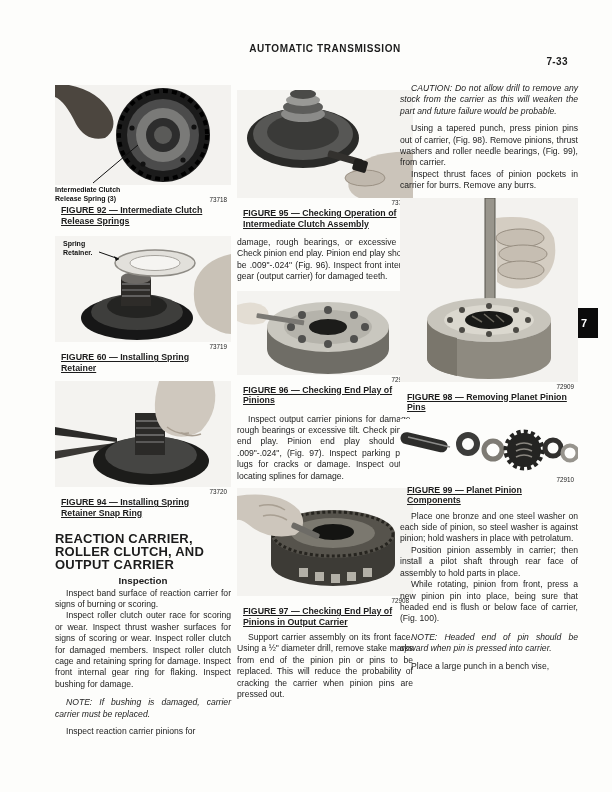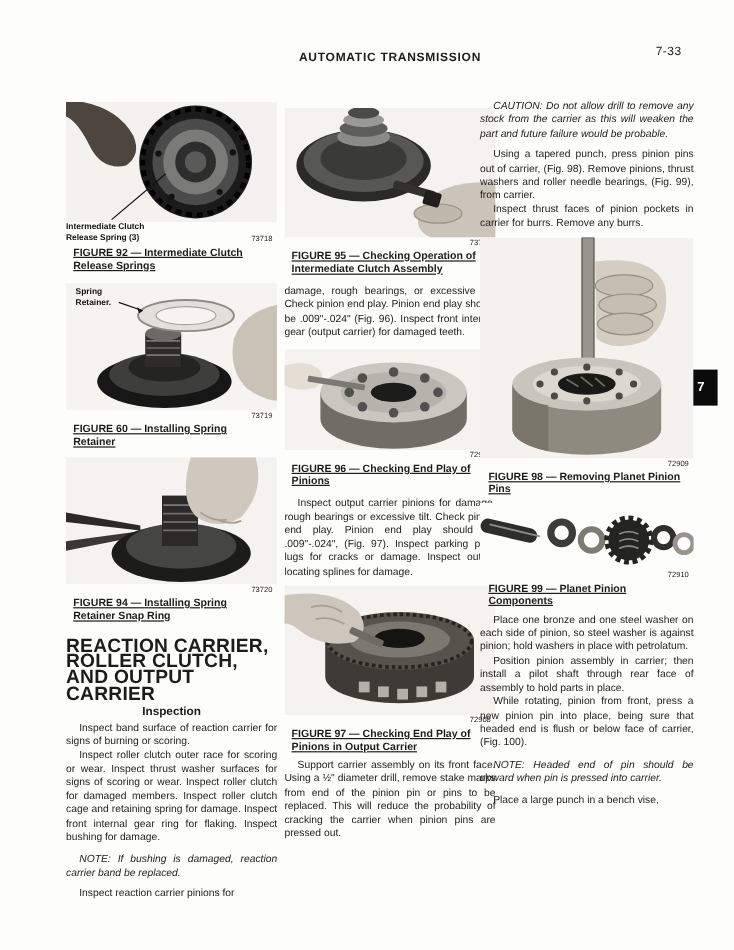--- a/index.html
+++ b/index.html
@@ -3,38 +3,38 @@
 <meta charset="utf-8">
 <style>
   html,body{margin:0;padding:0;}
   body{
     width:612px;height:792px;position:relative;overflow:hidden;
     background:#fdfdfb;color:#1c1c1c;
     font-family:"Liberation Sans",sans-serif;
   }
   .hdr-title{position:absolute;top:43px;left:55px;width:540px;text-align:center;
     font-size:10px;font-weight:bold;letter-spacing:.6px;}
-  .hdr-page{position:absolute;top:38px;right:44px;font-size:10px;font-weight:normal;letter-spacing:.4px;}
+  .hdr-page{position:absolute;top:56px;right:44px;font-size:10px;font-weight:bold;letter-spacing:.4px;}
   .col{position:absolute;}
   .col-left{left:55px;top:85px;width:176px;}
   .col-mid{left:237px;top:90px;width:176px;}
   .col-right{left:400px;top:83px;width:178px;}
   .photo{position:relative;width:100%;line-height:0;}
   .photo svg{display:block;}
   .fig-id{font-size:6.3px;line-height:7px;text-align:right;padding-right:4px;margin-top:1px;color:#222;}
   .fig-caption{font-size:8.8px;font-weight:bold;text-align:left;line-height:10.5px;margin:2px auto 0;max-width:164px;text-decoration:underline;}
   .callout{font-size:7px;font-weight:bold;line-height:8.5px;white-space:pre-line;color:#111;}
   .fig92-meta{display:flex;justify-content:space-between;align-items:flex-end;margin-top:1px;}
   .fig92-meta .fig-id{flex:0 0 auto;}
   .overlay-callout{position:absolute;top:4px;left:8px;}
   .body-p{font-size:8.6px;line-height:11.4px;text-align:justify;text-indent:11px;margin:0;}
   .noindent{text-indent:0;}
   .note-p{font-style:italic;margin-top:7px;margin-bottom:6px;}
   .caution-p{font-style:italic;}
-  .col-heading{font-size:16px;line-height:13.2px;font-weight:bold;margin:14px 0 3px 0;letter-spacing:.2px;}
+  .col-heading{font-size:13px;line-height:13.2px;font-weight:bold;margin:14px 0 3px 0;letter-spacing:.2px;}
   .sub-heading{font-size:9.8px;font-weight:bold;margin:3px 0 2px 0;text-align:center;}
   .mid-heading{font-size:10.6px;line-height:12.6px;font-weight:bold;margin:8px 0 1px 0;}
   .figure{margin-bottom:5px;}
   .mt6{margin-top:6px;} .mt8{margin-top:8px;} .mt10{margin-top:10px;}
   .tab7{position:absolute;left:570px;top:308px;width:28px;height:30px;background:#0b0b0b;
     color:#fff;font-size:11px;font-weight:bold;display:flex;align-items:center;justify-content:center;}
 </style>
 </head>
 <body>
 
@@ -117,21 +117,21 @@
         </svg>
       </div>
       <div class="fig-id">73720</div>
       <div class="fig-caption">FIGURE 94 — Installing Spring Retainer Snap Ring</div>
     </div>
 
     <h3 class="col-heading">REACTION CARRIER, ROLLER CLUTCH, AND OUTPUT CARRIER</h3>
     <h4 class="sub-heading">Inspection</h4>
     <p class="body-p">Inspect band surface of reaction carrier for signs of burning or scoring.</p>
     <p class="body-p">Inspect roller clutch outer race for scoring or wear. Inspect thrust washer surfaces for signs of scoring or wear. Inspect roller clutch for damaged members. Inspect roller clutch cage and retaining spring for damage. Inspect front internal gear ring for flaking. Inspect bushing for damage.</p>
-    <p class="body-p note-p">NOTE: If bushing is damaged, reaction carrier band be replaced.</p>
+    <p class="body-p note-p">NOTE: If bushing is damaged, carrier carrier must be replaced.</p>
     <p class="body-p">Inspect reaction carrier pinions for</p>
   </div>
 
   <div class="col col-mid">
 
     <div class="figure">
       <div class="photo">
         <svg width="176" height="108" viewBox="0 0 176 108">
           <rect width="176" height="108" fill="#f4f3f0"></rect>
           <ellipse cx="66" cy="48" rx="56" ry="30" fill="#2a2a28"></ellipse>

